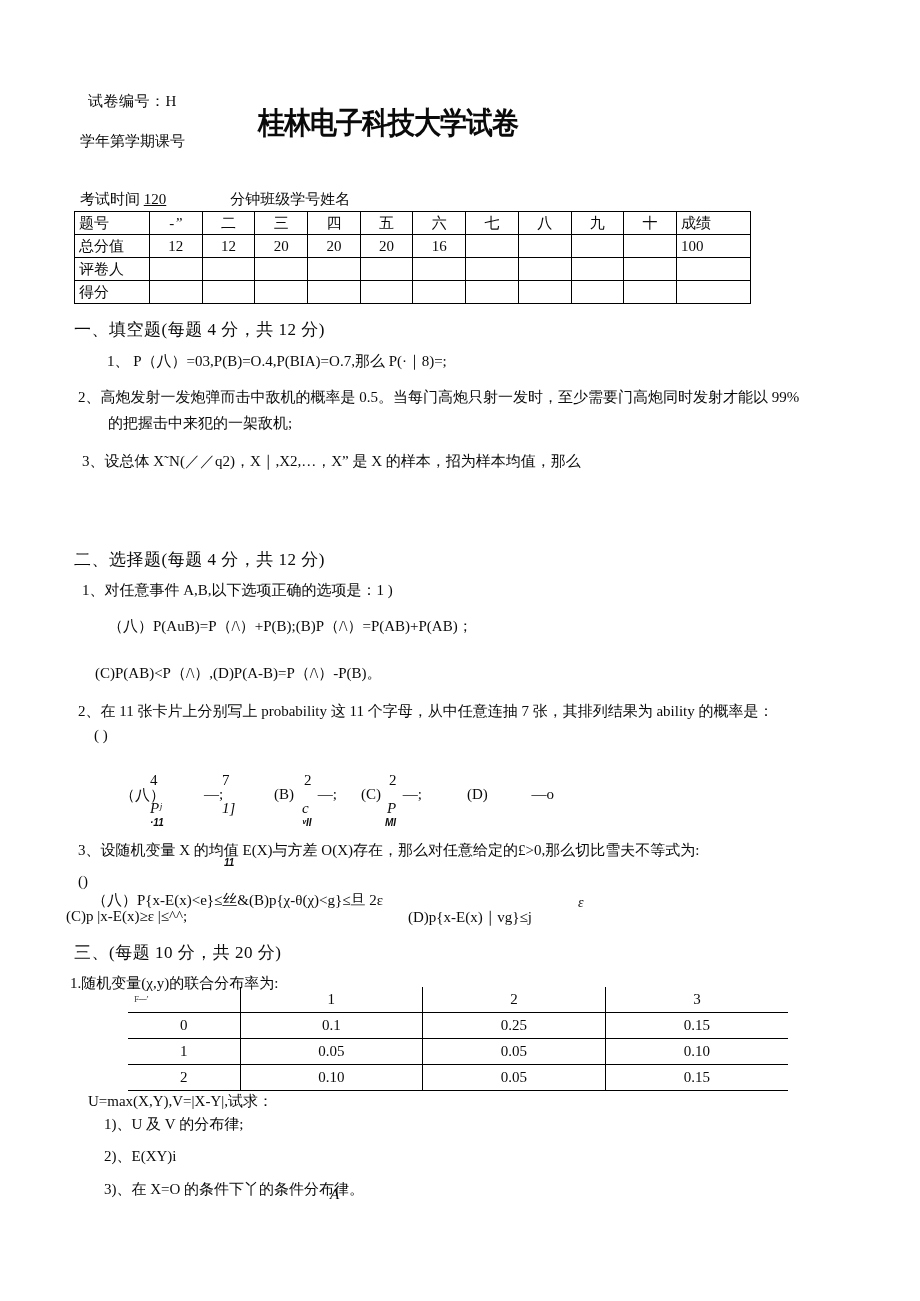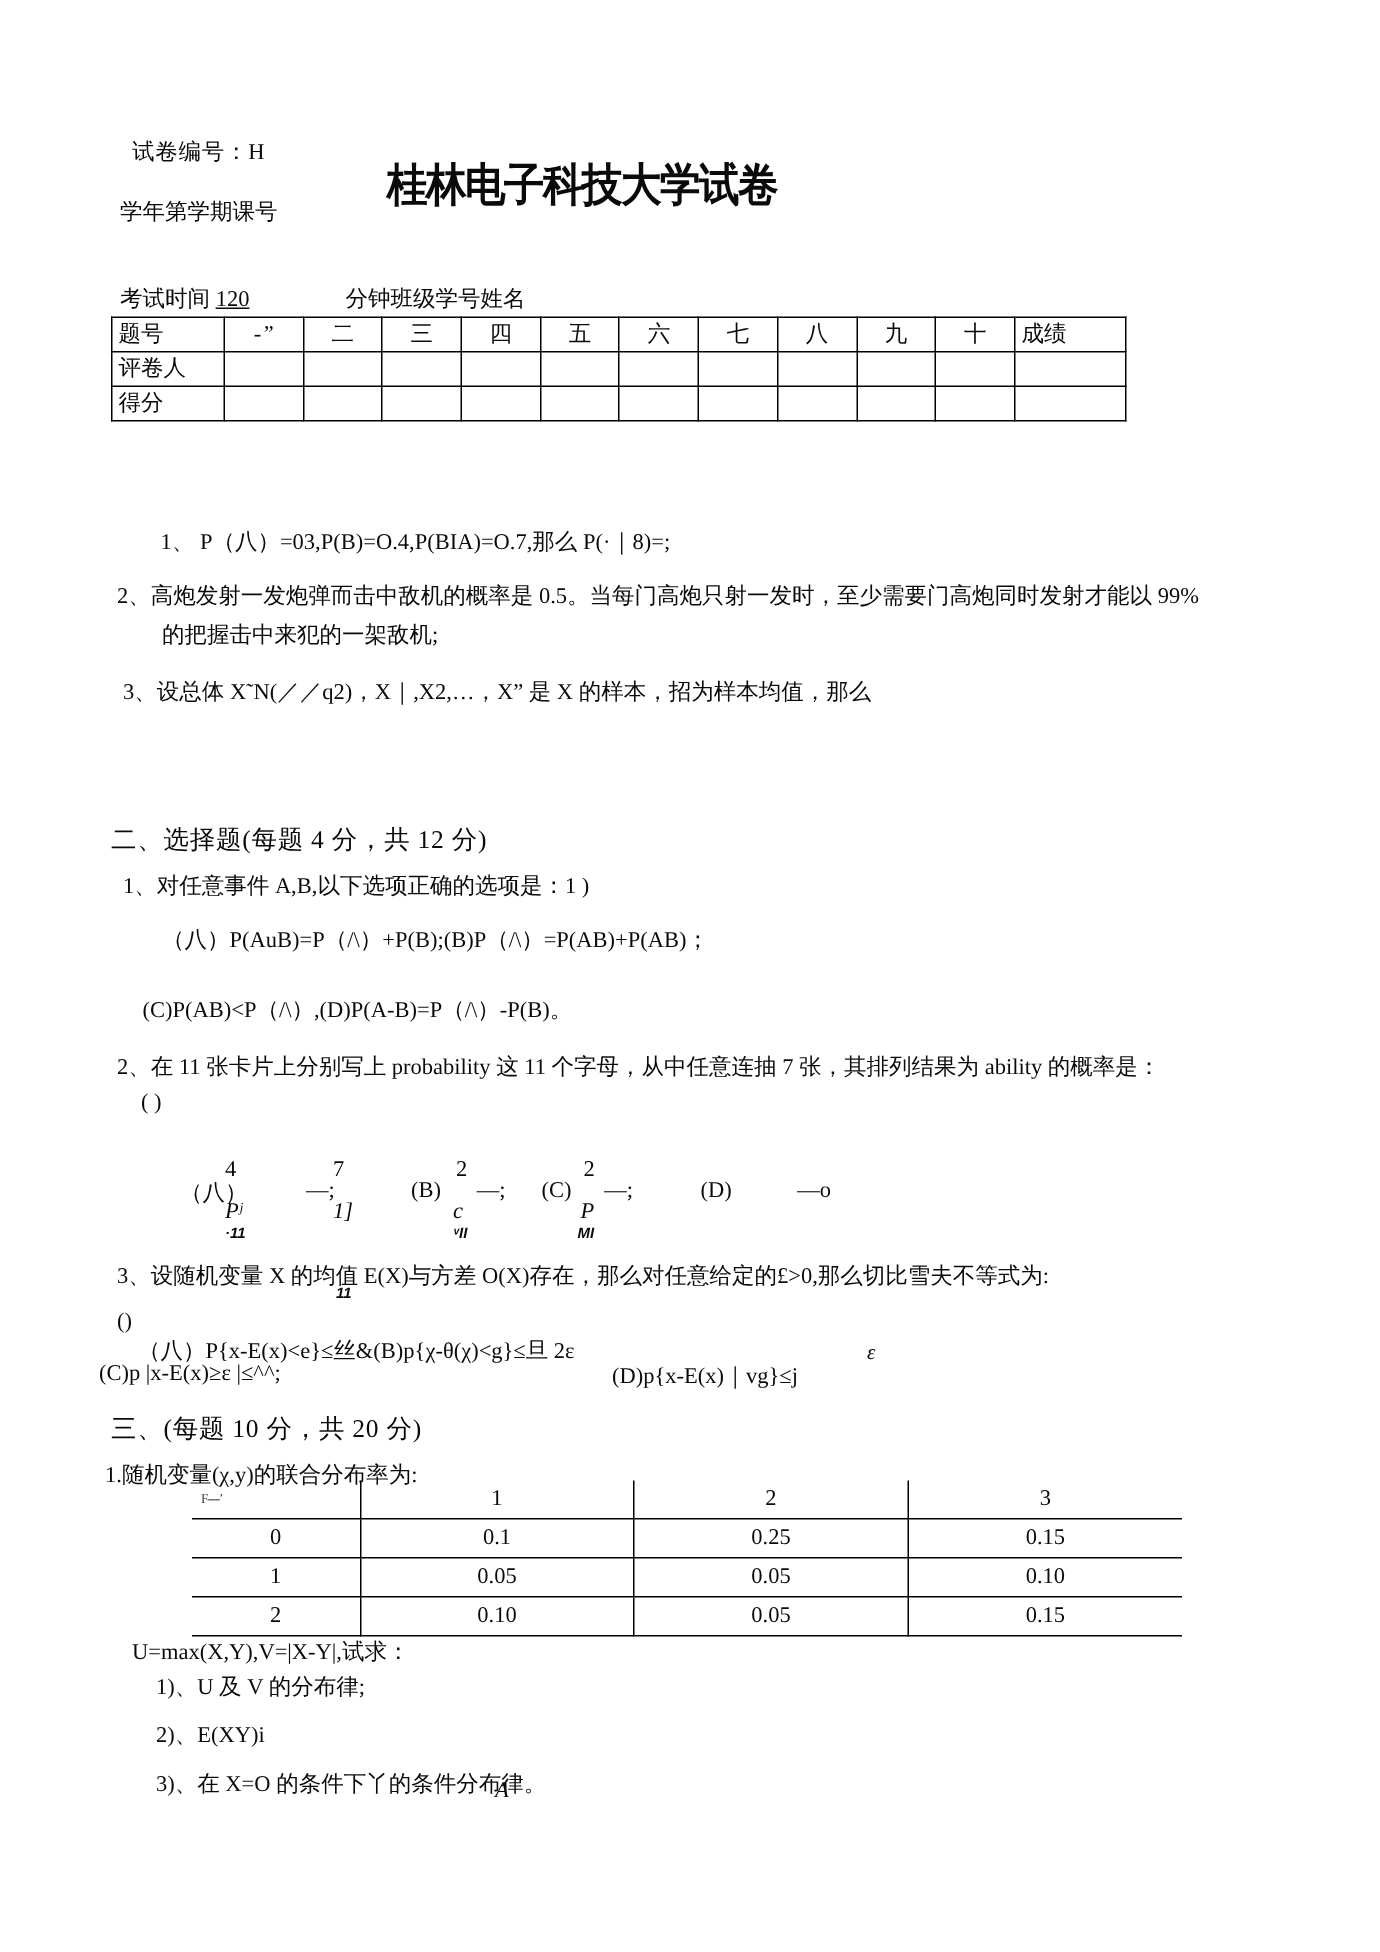--- a/index.html
+++ b/index.html
@@ -198,20 +198,34 @@
           <td>四</td>
           <td>五</td>
           <td>六</td>
           <td>七</td>
           <td>八</td>
           <td>九</td>
           <td>十</td>
           <td class="last">成绩</td>
         </tr>
         <tr>
+          <td class="lab">总分值</td>
+          <td>12</td>
+          <td>12</td>
+          <td>20</td>
+          <td>20</td>
+          <td>20</td>
+          <td>16</td>
+          <td></td>
+          <td></td>
+          <td></td>
+          <td></td>
+          <td class="last">100</td>
+        </tr>
+        <tr>
           <td class="lab">评卷人</td>
           <td></td>
           <td></td>
           <td></td>
           <td></td>
           <td></td>
           <td></td>
           <td></td>
           <td></td>
           <td></td>
@@ -228,20 +242,21 @@
           <td></td>
           <td></td>
           <td></td>
           <td></td>
           <td></td>
           <td class="last"></td>
         </tr>
       </tbody>
   </table>
 
+  <div class="sec-h" style="left:74px; top:318px;">一、填空题(每题 4 分，共 12 分)</div>
   <div class="ln" style="left:82px; top:352px;margin-left:25px;">1、  P（八）=03,P(B)=O.4,P(BIA)=O.7,那么 P(·｜8)=;</div>
   <div class="ln" style="left:78px; top:388px;">2、高炮发射一发炮弹而击中敌机的概率是 0.5。当每门高炮只射一发时，至少需要门高炮同时发射才能以 99%</div>
   <div class="ln" style="left:108px; top:414px;">的把握击中来犯的一架敌机;</div>
   <div class="ln" style="left:82px; top:452px;">3、设总体 X˜N(／／q2)，X｜,X2,…，X” 是 X 的样本，招为样本均值，那么</div>
 
   <div class="sec-h" style="left:74px; top:548px;">二、选择题(每题 4 分，共 12 分)</div>
   <div class="ln" style="left:82px; top:581px;">1、对任意事件 A,B,以下选项正确的选项是：1                 )</div>
   <div class="ln" style="left:108px; top:617px;">（八）P(AuB)=P（/\）+P(B);(B)P（/\）=P(AB)+P(AB)；</div>
   <div class="ln" style="left:95px; top:664px;">(C)P(AB)&lt;P（/\）,(D)P(A-B)=P（/\）-P(B)。</div>
 

